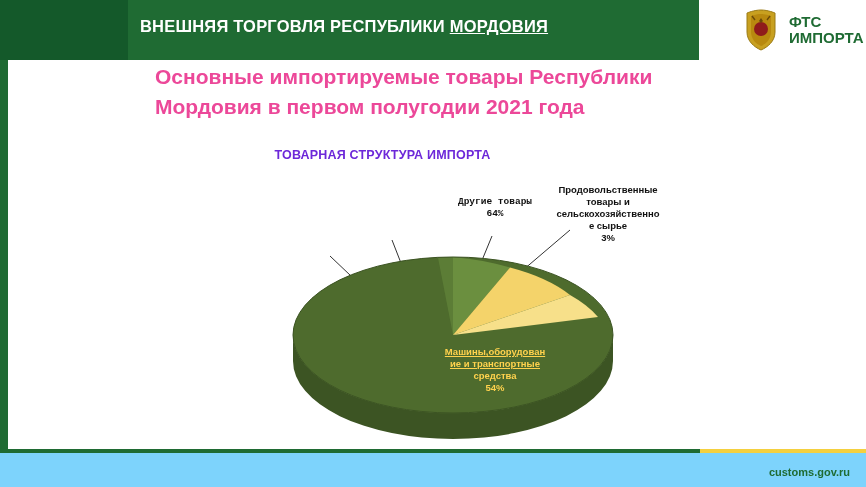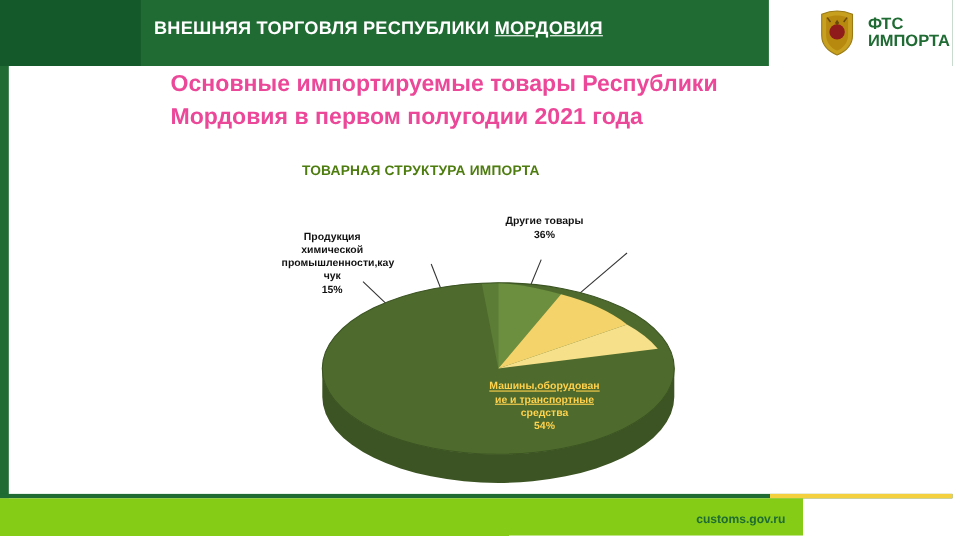--- a/index.html
+++ b/index.html
@@ -104,21 +104,21 @@
     height: 300px;
   }
   .chart-title {
     position: absolute;
     left: 0;
     top: 0;
     width: 765px;
     text-align: center;
     font-size: 12.5px;
     font-weight: bold;
-    color: #4d7c0f;
+    color: #6d28d9;
     letter-spacing: 0.2px;
   }
   .pie-holder {
     position: absolute;
     left: 288px;
     top: 95px;
     width: 330px;
     height: 200px;
   }
   .pie-svg {
@@ -131,21 +131,21 @@
   .lbl {
     position: absolute;
     font-size: 9.5px;
     line-height: 1.25;
     color: #111111;
     font-weight: bold;
     text-align: center;
   }
   .lbl-chem   { left: 256px; top: 62px; width: 92px; }
   .lbl-metal  { left: 336px; top: 50px; width: 84px; }
-  .lbl-other  { left: 452px; top: 48px; width: 86px; }
+  .lbl-other  { left: 452px; top: 48px; width: 86px; font-family: Liberation Mono, monospace; }
   .lbl-food   { left: 556px; top: 36px; width: 104px; }
   .lbl-mach {
     left: 440px;
     top: 198px;
     width: 110px;
     color: #ffd24d;
     font-weight: bold;
     text-align: center;
   }
   .lbl-mach .u { text-decoration: underline; }
@@ -164,23 +164,23 @@
     left: 700px;
     bottom: 34px;
     width: 166px;
     height: 4px;
     background: #f4d03f;
   }
   .footer-band {
     position: absolute;
     left: 0;
     bottom: 0;
-    width: 730px;
+    width: 866px;
     height: 34px;
-    background: #84cc16;
+    background: #7dd3fc;
   }
   .footer-site {
     position: absolute;
     right: 16px;
     bottom: 9px;
     font-size: 11px;
     font-weight: bold;
     color: #1f6b33;
   }
   .left-green-strip {
@@ -248,34 +248,34 @@
       <path d="M165 92 L165 14 A160 78 0 0 1 222.0 24.6 Z" fill="#6b8f3f"></path>
 
       <path d="M165 92 L222.0 24.6 A160 78 0 0 1 282.0 52.0 Z" fill="#f4d36a"></path>
 
       <path d="M165 92 L282.0 52.0 A160 78 0 0 1 310.0 74.0 Z" fill="#f7e08a"></path>
 
       <ellipse cx="165" cy="92" rx="160" ry="78" fill="none" stroke="#3c5423" stroke-width="1"></ellipse>
     </svg>
   </div>
 
-  <div class="lbl lbl-chem">
-    <span>Продукция</span><br>
-    <span>химической</span><br>
-    <span>промышленности,кау</span><br>
-    <span>чук</span><br>
-    <span>15%</span>
-  </div>
 
 
   <div class="lbl lbl-other">
     <span>Другие товары</span><br>
-    <span>36%</span>
-  </div>
-
+    <span>64%</span>
+  </div>
+
+  <div class="lbl lbl-food">
+    <span>Продовольственные</span><br>
+    <span>товары и</span><br>
+    <span>сельскохозяйственно</span><br>
+    <span>е сырье</span><br>
+    <span>3%</span>
+  </div>
 
   <div class="lbl lbl-mach">
     <span class="u">Машины,оборудован</span><br>
     <span><span class="u">ие и транспортные</span></span><br>
     <span>средства</span><br>
     <span>54%</span>
   </div>
 </div>
 
 <div class="footer-rule"></div>

